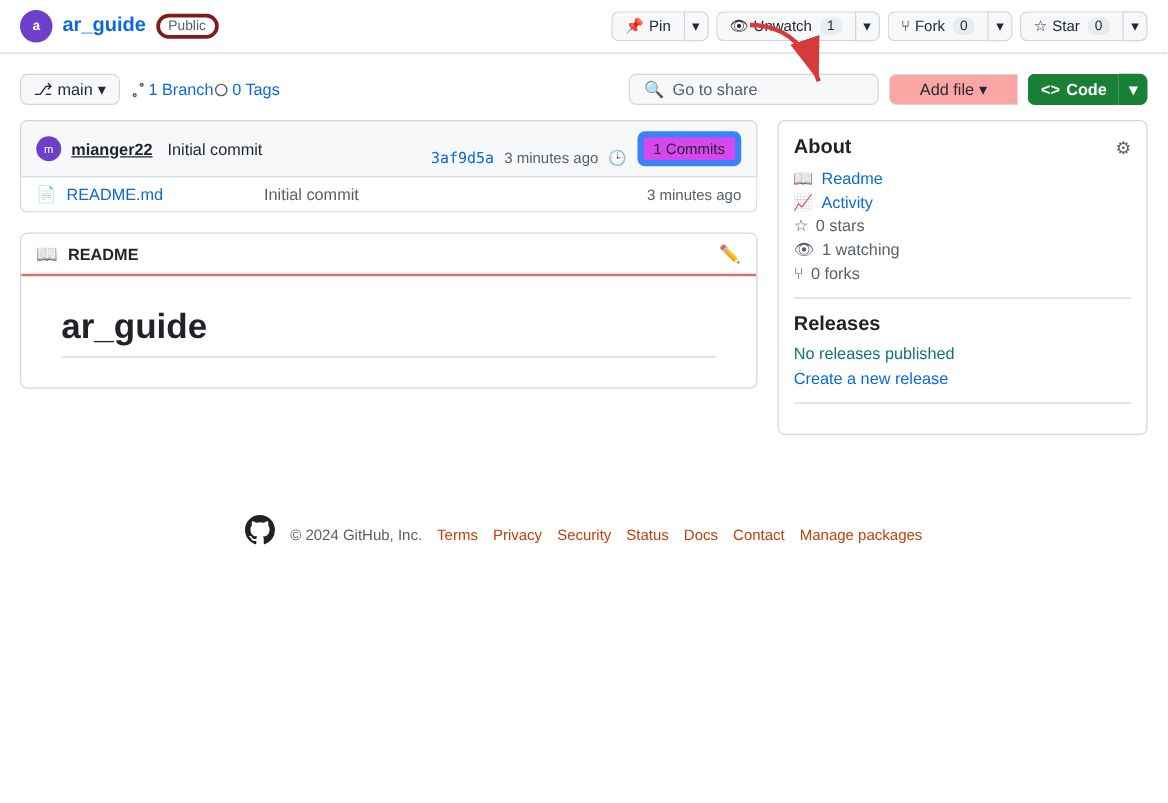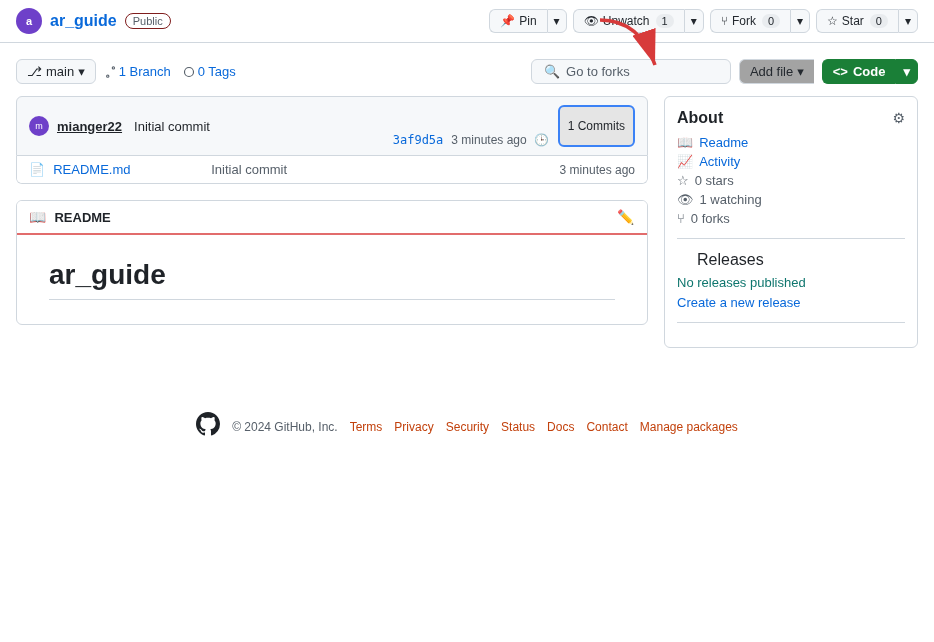--- a/index.html
+++ b/index.html
@@ -23,21 +23,21 @@
       width: 26px; height: 26px;
       border-radius: 50%;
       background: #6e40c9;
       display: flex; align-items: center; justify-content: center;
       color: white; font-size: 11px; font-weight: bold;
     }
     .repo-name {
       font-size: 16px; font-weight: 600; color: #0969da; text-decoration: none;
     }
     .public-badge {
-      font-size: 11px; color: #57606a; border: 1px solid #7f1d1d;
+      font-size: 11px; color: #57606a; border: 3px solid #7f1d1d;
       border-radius: 20px; padding: 1px 7px; font-weight: 500;
     }
     .top-header-right {
       display: flex;
       align-items: center;
       gap: 6px;
     }
     .btn-group {
       display: flex;
       align-items: center;
@@ -72,37 +72,37 @@
       gap: 8px;
       margin-bottom: 12px;
     }
     .branch-btn {
       display: inline-flex; align-items: center; gap: 4px;
       padding: 4px 10px; font-size: 13px; font-weight: 500;
       border: 1px solid #d0d7de; border-radius: 6px;
       background: #f6f8fa; color: #24292f; cursor: pointer;
     }
     .branch-tags {
-      display: inline-flex; align-items: center; gap: 12px;
+      display: inline-flex; align-items: center; 
       font-size: 13px; color: #57606a;
     }
     .branch-tags a { color: #0969da; text-decoration: none; }
     .branch-tags span { display: flex; align-items: center; gap: 3px; }
     .spacer { flex: 1; }
     .goto-file-btn {
       display: inline-flex; align-items: center; gap: 6px;
       padding: 4px 12px; font-size: 13px;
       border: 1px solid #d0d7de; border-radius: 6px;
       background: #f6f8fa; color: #57606a; cursor: pointer; min-width: 200px;
     }
     .add-file-btn {
       display: inline-flex; align-items: center; gap: 4px;
-      padding: 4px 10px; font-size: 13px; font-weight: 500;
+      padding: 4px 24px; font-size: 13px; font-weight: 500;
       border: 1px solid #d0d7de; border-radius: 6px 0 0 6px;
-      background: #a3a3a3; color: #24292f; cursor: pointer; border-right: none;
+      background: #fca5a5; color: #24292f; cursor: pointer; border-right: none;
     }
     .code-btn {
       display: inline-flex; align-items: center; gap: 5px;
       padding: 4px 10px; font-size: 13px; font-weight: 600;
       border: 1px solid #1a7f37; border-radius: 6px 0 0 6px;
       background: #1a7f37; color: white; cursor: pointer; border-right: none;
     }
     .code-caret {
       padding: 4px 7px; font-size: 13px; font-weight: 600;
       border: 1px solid #1a7f37; border-radius: 0 6px 6px 0;
@@ -113,21 +113,21 @@
     .content-columns {
       display: flex;
       gap: 16px;
       align-items: flex-start;
     }
     .main-col {
       flex: 1;
       min-width: 0;
     }
     .sidebar-col {
-      width: 254px;
+      width: 296px;
       flex-shrink: 0;
     }
 
     
     .commit-row {
       display: flex;
       align-items: center;
       justify-content: space-between;
       padding: 8px 12px;
       border: 1px solid #d0d7de;
@@ -152,23 +152,23 @@
       font-size: 13px; color: #1f2328; margin-left: 4px;
     }
     .commit-right {
       display: flex; align-items: flex-end; gap: 8px; font-size: 12px; color: #57606a;
     }
     .commit-sha {
       color: #0969da; text-decoration: none; font-family: monospace; font-size: 12px;
     }
     .commits-btn {
       display: inline-flex; align-items: center; gap: 4px;
-      padding: 12px 8px; font-size: 12px; font-weight: 500;
-      border: 2px solid #3b82f6; border-radius: 6px;
-      background: #e5e5e5; color: #1f2328; cursor: pointer; text-decoration: none;
+      padding: 2px 8px; font-size: 12px; font-weight: 500;
+      border: 5px solid #3b82f6; border-radius: 6px;
+      background: #d946ef; color: #1f2328; cursor: pointer; text-decoration: none;
     }
 
     
     .file-table {
       border: 1px solid #d0d7de;
       border-top: none;
       border-radius: 0 0 6px 6px;
       overflow: hidden;
     }
     .file-row {
@@ -229,21 +229,21 @@
     .about-gear { color: #57606a; cursor: pointer; font-size: 14px; }
     .about-desc { font-size: 13px; color: #57606a; font-style: italic; margin-bottom: 10px; }
     .about-links { display: flex; flex-direction: column; gap: 4px; margin-top: 8px; }
     .about-link-item {
       display: flex; align-items: center; gap: 6px;
       font-size: 13px; color: #57606a;
     }
     .about-link-item a { color: #0969da; text-decoration: none; }
     .about-divider { border: none; border-top: 1px solid #d0d7de; margin: 12px 0; }
     .releases-section { margin-top: 12px; }
-    .section-title { font-size: 16px; font-weight: 400; margin-bottom: 6px; margin-left: 20px; }
+    .section-title { font-size: 16px; font-weight: 700; margin-bottom: 6px; }
     .section-text { font-size: 13px; color: #0f766e; margin-bottom: 4px; }
     .section-link { font-size: 13px; color: #0969da; text-decoration: none; }
     .packages-section { margin-top: 12px; }
 
     
     .footer {
       text-align: right;
       padding: 32px 28px;
       margin-top: 32px;
       font-size: 12px;
@@ -341,21 +341,21 @@
       <span>
         <svg width="12" height="12" viewBox="0 0 16 16" fill="#57606a">
             <circle cx="8" cy="8" r="6" fill="none" stroke="#57606a" stroke-width="1.5"></circle>
           </svg>
         <a href="#">0 Tags</a>
       </span>
     </div>
     <div class="spacer"></div>
     <button class="goto-file-btn">
       <span style="font-size:13px;color:#57606a;">🔍</span>
-      <span>Go to forks</span>
+      <span>Go to share</span>
     </button>
     <div class="btn-group">
       <button class="add-file-btn">
         <span>Add file</span>
         <span>▾</span>
       </button>
     </div>
     <div class="btn-group">
       <button class="code-btn">
         <span>&lt;&gt;</span>

